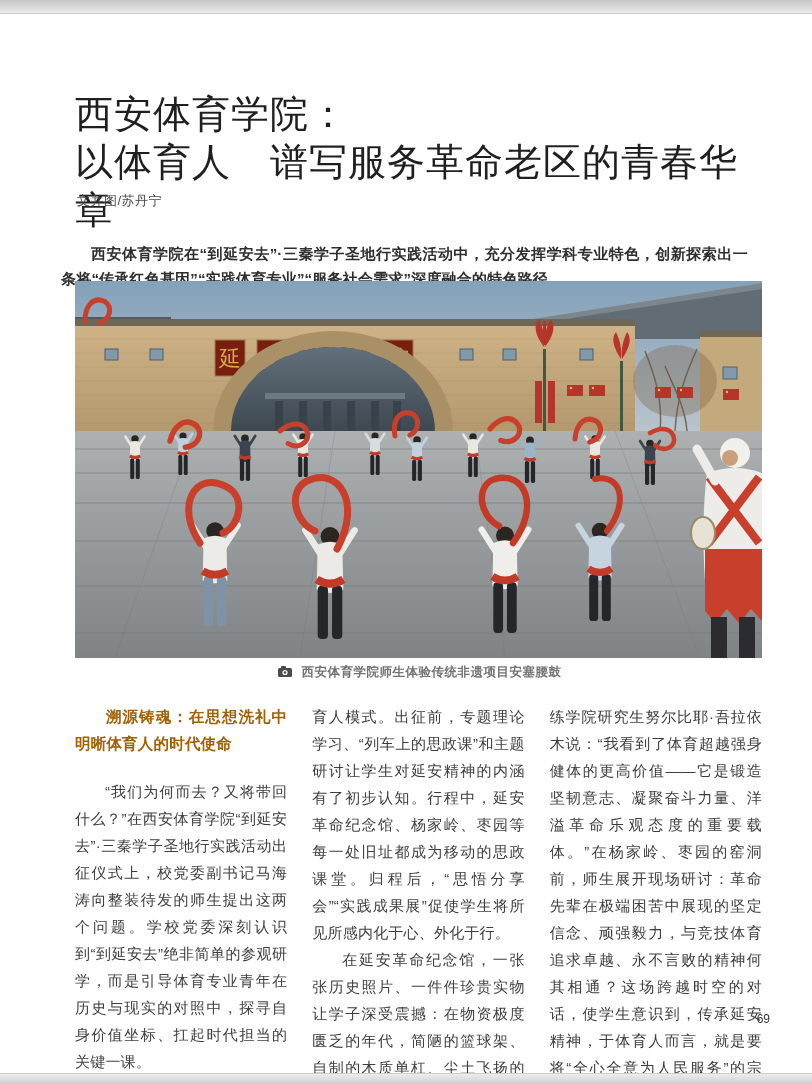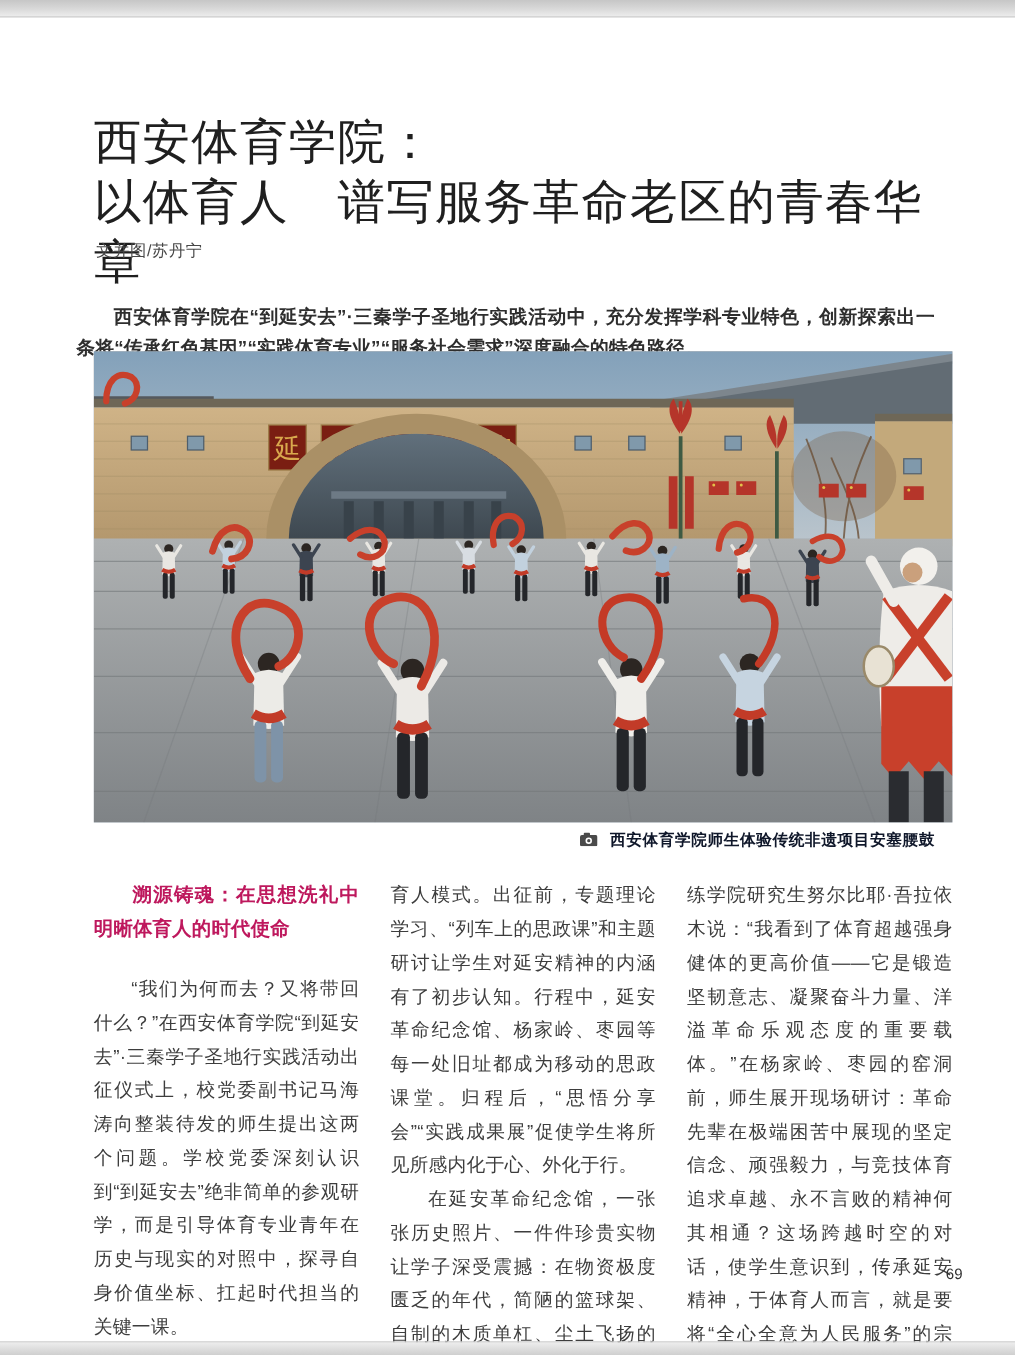--- a/index.html
+++ b/index.html
@@ -31,34 +31,34 @@
   .intro{
     position:absolute;left:61px;top:226px;width:687px;
     font-size:15px;line-height:25px;font-weight:700;color:#2e2e2e;
     text-align:justify;text-indent:2em;letter-spacing:.2px;
   }
   .photo-frame{
     position:absolute;left:75px;top:281px;width:687px;height:377px;
     overflow:hidden;background:#9aa4ab;
   }
   .photo-caption{
-    position:absolute;left:61px;top:664px;width:687px;text-align:right;
-    font-size:12.5px;color:#0f172a;font-weight:600;letter-spacing:.5px;
+    position:absolute;left:76px;top:664px;width:687px;text-align:center;
+    font-size:12.5px;color:#737373;font-weight:600;letter-spacing:.5px;
   }
   .photo-caption .cam{display:inline-block;vertical-align:-1px;margin-right:6px;}
   .columns{
     position:absolute;left:75px;top:703px;width:687px;
     display:flex;gap:25px;
     font-size:15px;line-height:27px;color:#3d3d3d;
     text-align:justify;letter-spacing:.2px;
   }
   .col{flex:1;min-width:0;}
   .col-heading{
     font-family:"Liberation Serif","DejaVu Serif",serif;
-    font-weight:700;color:#be185d;font-size:15.5px;line-height:27px;
+    font-weight:700;color:#a16207;font-size:15.5px;line-height:27px;
     text-indent:2em;margin:0 0 21px 0;
   }
   .para{margin:0;text-indent:2em;}
   .para.cont{text-indent:0;}
   .page-number{
     position:absolute;top:1012px;right:42px;font-size:12px;color:#333333;
   }
 </style>
 </head>
 <body>

